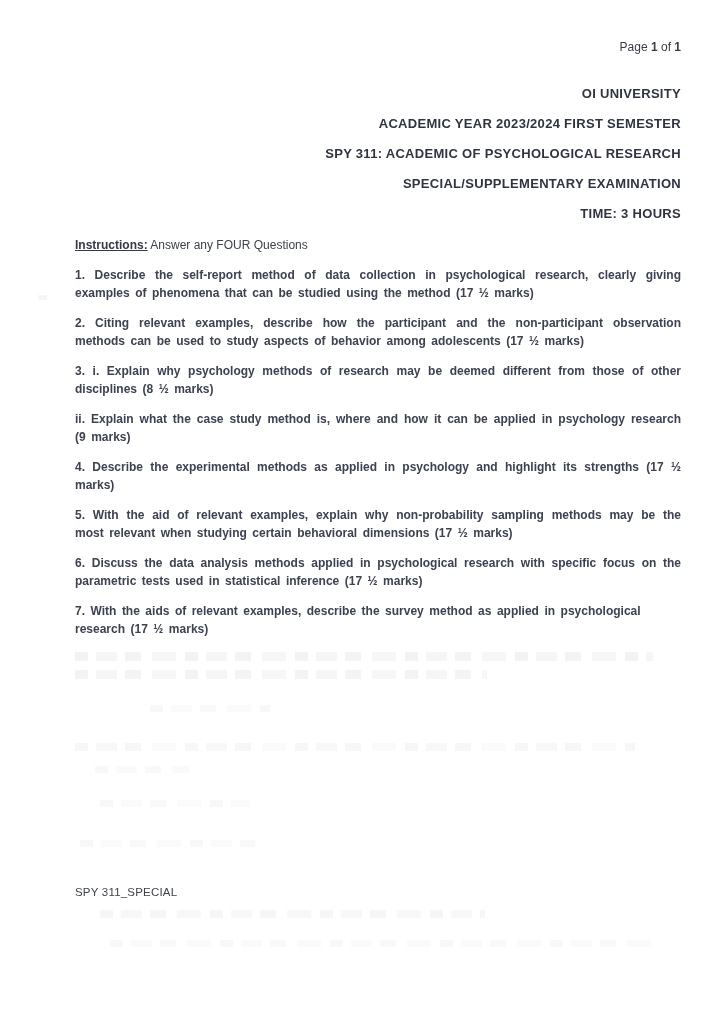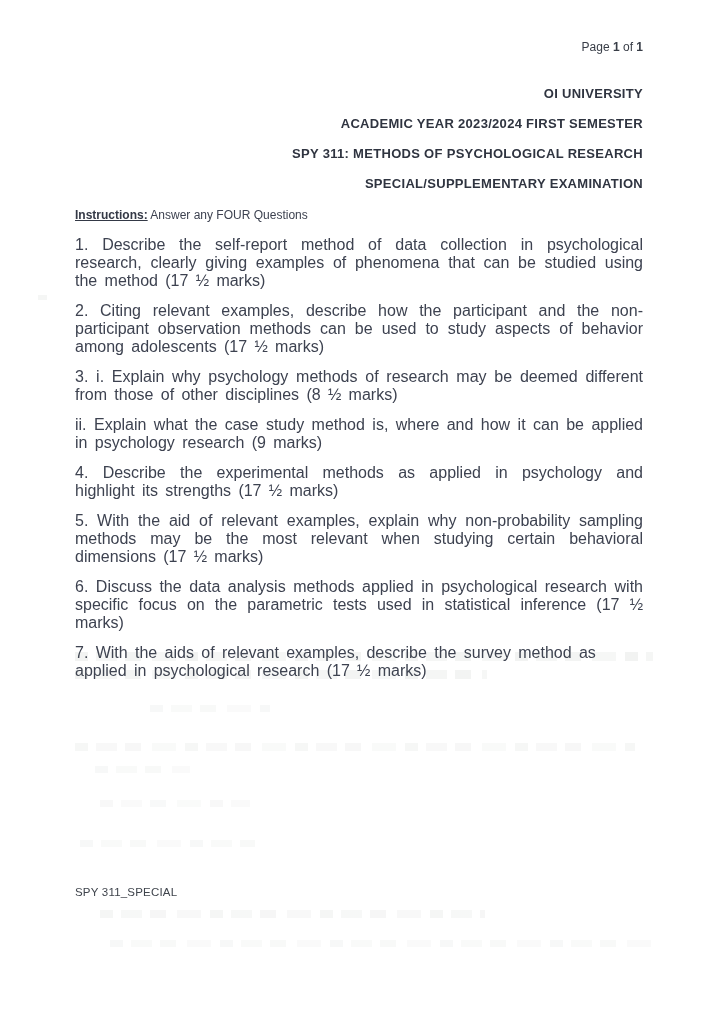--- a/index.html
+++ b/index.html
@@ -7,21 +7,21 @@
     padding: 0;
     background: #ffffff;
     font-family: "Liberation Sans", sans-serif;
   }
   .page {
     position: relative;
     width: 725px;
     height: 1024px;
     background: #ffffff;
     box-sizing: border-box;
-    padding: 40px 82px 0 75px;
+    padding: 40px 44px 0 75px;
     overflow: hidden;
     color: #3d4250;
   }
   .page-indicator {
     text-align: right;
     font-size: 12px;
     color: #383d47;
     margin-bottom: 32px;
   }
   .page-indicator b { font-weight: bold; }
@@ -35,26 +35,27 @@
     margin: 0 0 14px 0;
   }
   .instructions {
     font-size: 12px;
     line-height: 18px;
     margin: 14px 0 12px 0;
     color: #3d4250;
   }
   .instructions b { font-weight: bold; color: #343946; text-decoration: underline; }
   .question {
-    font-size: 16px;
+    font-size: 12px;
     line-height: 18px;
     margin: 0 0 12px 0;
     text-align: justify;
     word-spacing: 0.18em;
     color: #3d4250;
+    font-weight: bold;
   }
   .question:last-of-type { text-align: left; }
   .doc-footer {
     position: absolute;
     top: 886px;
     left: 75px;
     font-size: 11.5px;
     color: #3f444c;
     letter-spacing: 0.2px;
   }
@@ -78,22 +79,23 @@
   <div class="page-indicator">
     <span>Page</span>
     <b>1</b>
     <span>of</span>
     <b>1</b>
   </div>
 
   <div class="doc-header">
     <p class="h-line">OI UNIVERSITY</p>
     <p class="h-line">ACADEMIC YEAR 2023/2024 FIRST SEMESTER</p>
-    <p class="h-line">SPY 311: METHODS OF PSYCHOLOGICAL RESEARCH</p>
+    <p class="h-line">SPY 311: ACADEMIC OF PSYCHOLOGICAL RESEARCH</p>
     <p class="h-line">SPECIAL/SUPPLEMENTARY EXAMINATION</p>
+    <p class="h-line">TIME: 3 HOURS</p>
   </div>
 
   <p class="instructions"><b>Instructions:</b> <span>Answer any FOUR Questions</span></p>
 
   <p class="question">1. Describe the self-report method of data collection in psychological research, clearly giving examples of phenomena that can be studied using the method (17 ½ marks)</p>
   <p class="question">2. Citing relevant examples, describe how the participant and the non-participant observation methods can be used to study aspects of behavior among adolescents (17 ½ marks)</p>
   <p class="question">3. i.  Explain why psychology methods of research may be deemed different from those of other disciplines (8 ½ marks)</p>
   <p class="question">ii. Explain what the case study method is, where and how it can be applied in psychology research (9 marks)</p>
   <p class="question">4. Describe the experimental methods as applied in psychology and highlight its strengths (17 ½ marks)</p>
   <p class="question">5. With the aid of relevant examples, explain why non-probability sampling methods may be the most relevant when studying certain behavioral dimensions (17 ½ marks)</p>

